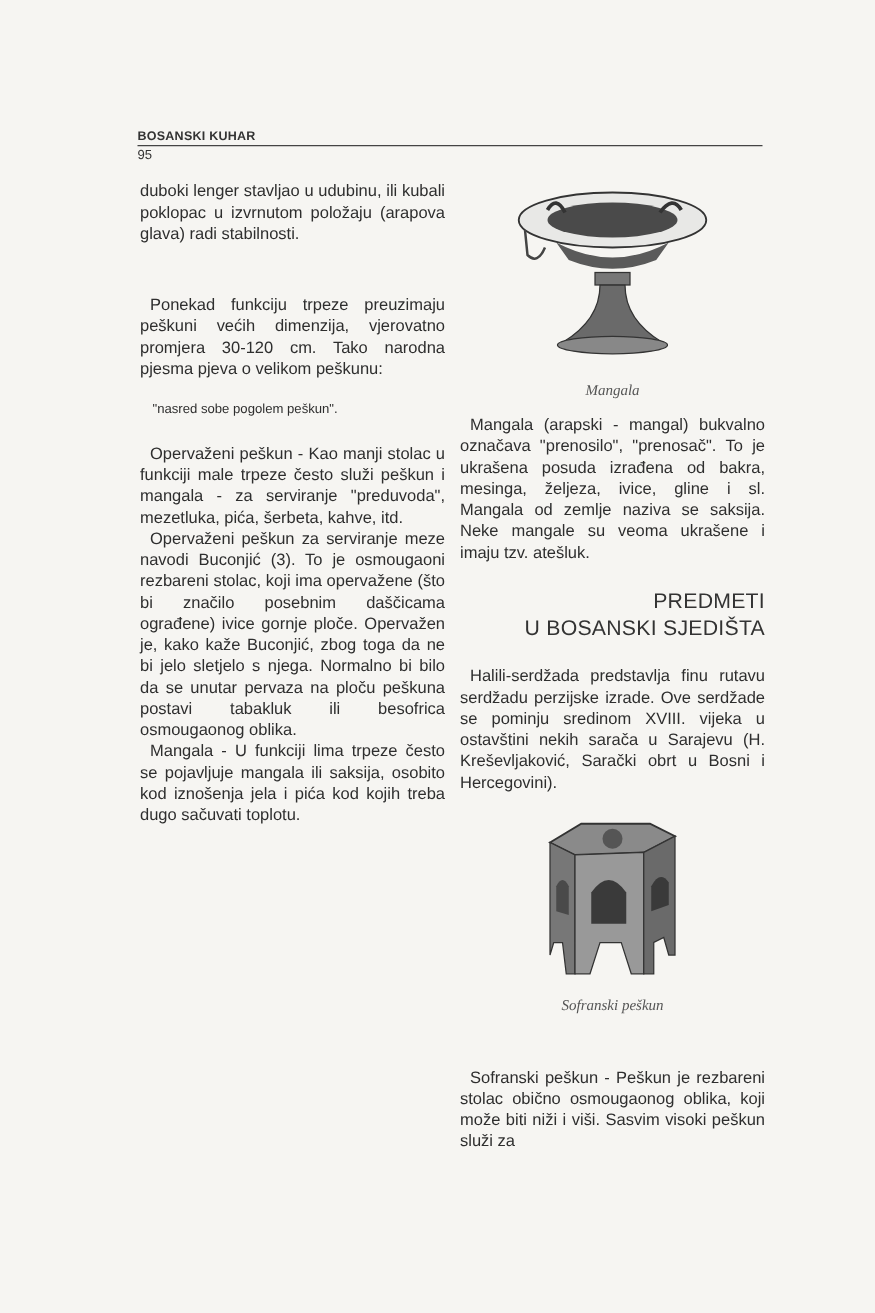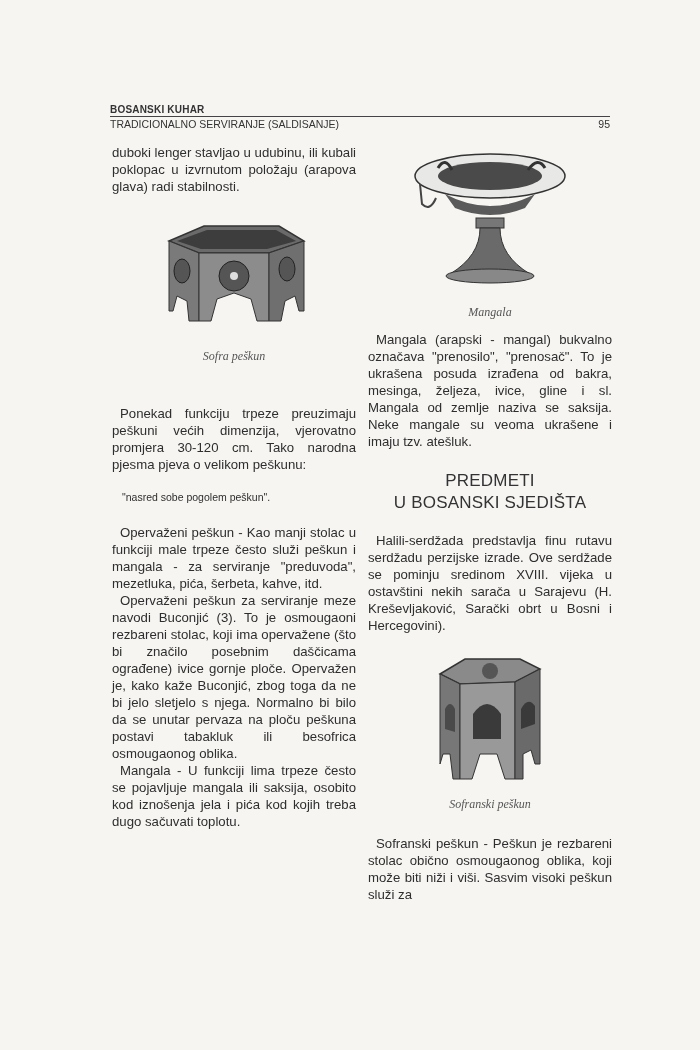--- a/index.html
+++ b/index.html
@@ -22,55 +22,40 @@
   .col-left { left: 112px; }
   .col-right { left: 368px; }
   .col p { margin: 0; }
   .indent { text-indent: 8px; }
   .b { font-weight: normal; }
 
   .figure { display: flex; flex-direction: column; align-items: center; }
   .caption { font-family: "Liberation Serif", serif; font-style: italic; font-size: 12px; color: #555; margin-top: 8px; }
 
   .quote { font-size: 10.5px; margin: 16px 0 18px 10px !important; text-align: left; }
-  .section-head { font-size: 17px; line-height: 22px; font-weight: normal; margin: 20px 0 18px 0; letter-spacing: 0.2px; color: #333; text-align: center; }
+  .section-head { font-size: 17px; line-height: 22px; font-weight: normal; margin: 20px 0 18px 0; letter-spacing: 0.2px; color: #333; text-align: right; }
 
   svg { display: block; }
 </style>
 </head>
 <body>
 
 <div class="page">
 
   <div class="running-head">
     <div class="rh-book">BOSANSKI KUHAR</div>
     <div class="rh-rule"></div>
     <div class="rh-line2">
-      <span>TRADICIONALNO SERVIRANJE (SALDISANJE)</span>
       <span class="rh-page">95</span>
     </div>
   </div>
 
   <div class="col col-left">
     <p>duboki lenger stavljao u udubinu, ili kubali poklopac u izvrnutom položaju (arapova glava) radi stabilnosti.</p>
 
-    <div class="figure" style="margin-top:26px;">
-      <svg width="150" height="105" viewBox="0 0 150 105">
-        <polygon points="10,20 45,5 120,5 145,20 110,32 40,32" fill="#6a6a6a" stroke="#333" stroke-width="1.5"></polygon>
-        <polygon points="18,20 48,9 117,9 137,20 108,28 42,28" fill="#3d3d3d"></polygon>
-        <polygon points="10,20 40,32 40,100 30,100 28,80 18,75 14,90 10,90" fill="#7a7a7a" stroke="#333"></polygon>
-        <polygon points="40,32 110,32 110,100 98,100 92,78 75,72 58,78 52,100 40,100" fill="#8c8c8c" stroke="#333"></polygon>
-        <polygon points="110,32 145,20 145,90 140,90 136,75 126,80 122,100 110,100" fill="#6f6f6f" stroke="#333"></polygon>
-        <circle cx="75" cy="55" r="15" fill="#555" stroke="#222"></circle>
-        <circle cx="75" cy="55" r="4" fill="#ddd"></circle>
-        <ellipse cx="23" cy="50" rx="8" ry="12" fill="#555" stroke="#222"></ellipse>
-        <ellipse cx="128" cy="48" rx="8" ry="12" fill="#555" stroke="#222"></ellipse>
-      </svg>
-      <div class="caption" style="margin-top:22px;">Sofra peškun</div>
-    </div>
 
     <p class="indent" style="margin-top:40px;">Ponekad funkciju trpeze preuzimaju peškuni većih dimenzija, vjerovatno promjera 30-120 cm. Tako narodna pjesma pjeva o velikom peškunu:</p>
     <p class="quote">"nasred sobe pogolem peškun".</p>
 
     <p class="indent"><span class="b">Opervaženi peškun</span><span> - Kao manji stolac u funkciji male trpeze često služi peškun i mangala - za serviranje "preduvoda", mezetluka, pića, šerbeta, kahve, itd.</span></p>
     <p class="indent">Opervaženi peškun za serviranje meze navodi Buconjić (3). To je osmougaoni rezbareni stolac, koji ima opervažene (što bi značilo posebnim daščicama ograđene) ivice gornje ploče. Opervažen je, kako kaže Buconjić, zbog toga da ne bi jelo sletjelo s njega. Normalno bi bilo da se unutar pervaza na ploču peškuna postavi tabakluk ili besofrica osmougaonog oblika.</p>
     <p class="indent"><span class="b">Mangala</span><span> - U funkciji lima trpeze često se pojavljuje mangala ili saksija, osobito kod iznošenja jela i pića kod kojih treba dugo sačuvati toplotu.</span></p>
   </div>
 
   <div class="col col-right" style="top:146px;">
@@ -105,16 +90,16 @@
         <polygon points="5,20 25,30 25,125 18,125 15,100 8,100 5,110" fill="#777" stroke="#333"></polygon>
         <polygon points="25,30 80,28 80,125 70,125 62,100 45,100 37,125 25,125" fill="#999" stroke="#333"></polygon>
         <polygon points="80,28 105,15 105,110 100,110 96,96 88,100 88,125 80,125" fill="#6a6a6a" stroke="#333"></polygon>
         <path d="M38,85 L38,60 Q52,40 66,60 L66,85 Z" fill="#3a3a3a"></path>
         <path d="M86,75 L86,55 Q93,42 100,52 L100,70 Z" fill="#3a3a3a"></path>
         <path d="M10,75 L10,55 Q15,45 20,55 L20,78 Z" fill="#4a4a4a"></path>
       </svg>
       <div class="caption" style="margin-top:12px;">Sofranski peškun</div>
     </div>
 
-    <p class="indent" style="margin-top:22px;"><span class="b">Sofranski peškun</span><span> - Peškun je rezbareni stolac obično osmougaonog oblika, koji može biti niži i viši. Sasvim visoki peškun služi za</span></p>
+    <p class="indent" style="margin-top:40px;"><span class="b">Sofranski peškun</span><span> - Peškun je rezbareni stolac obično osmougaonog oblika, koji može biti niži i viši. Sasvim visoki peškun služi za</span></p>
   </div>
 
 </div>
 
 </body></html>

